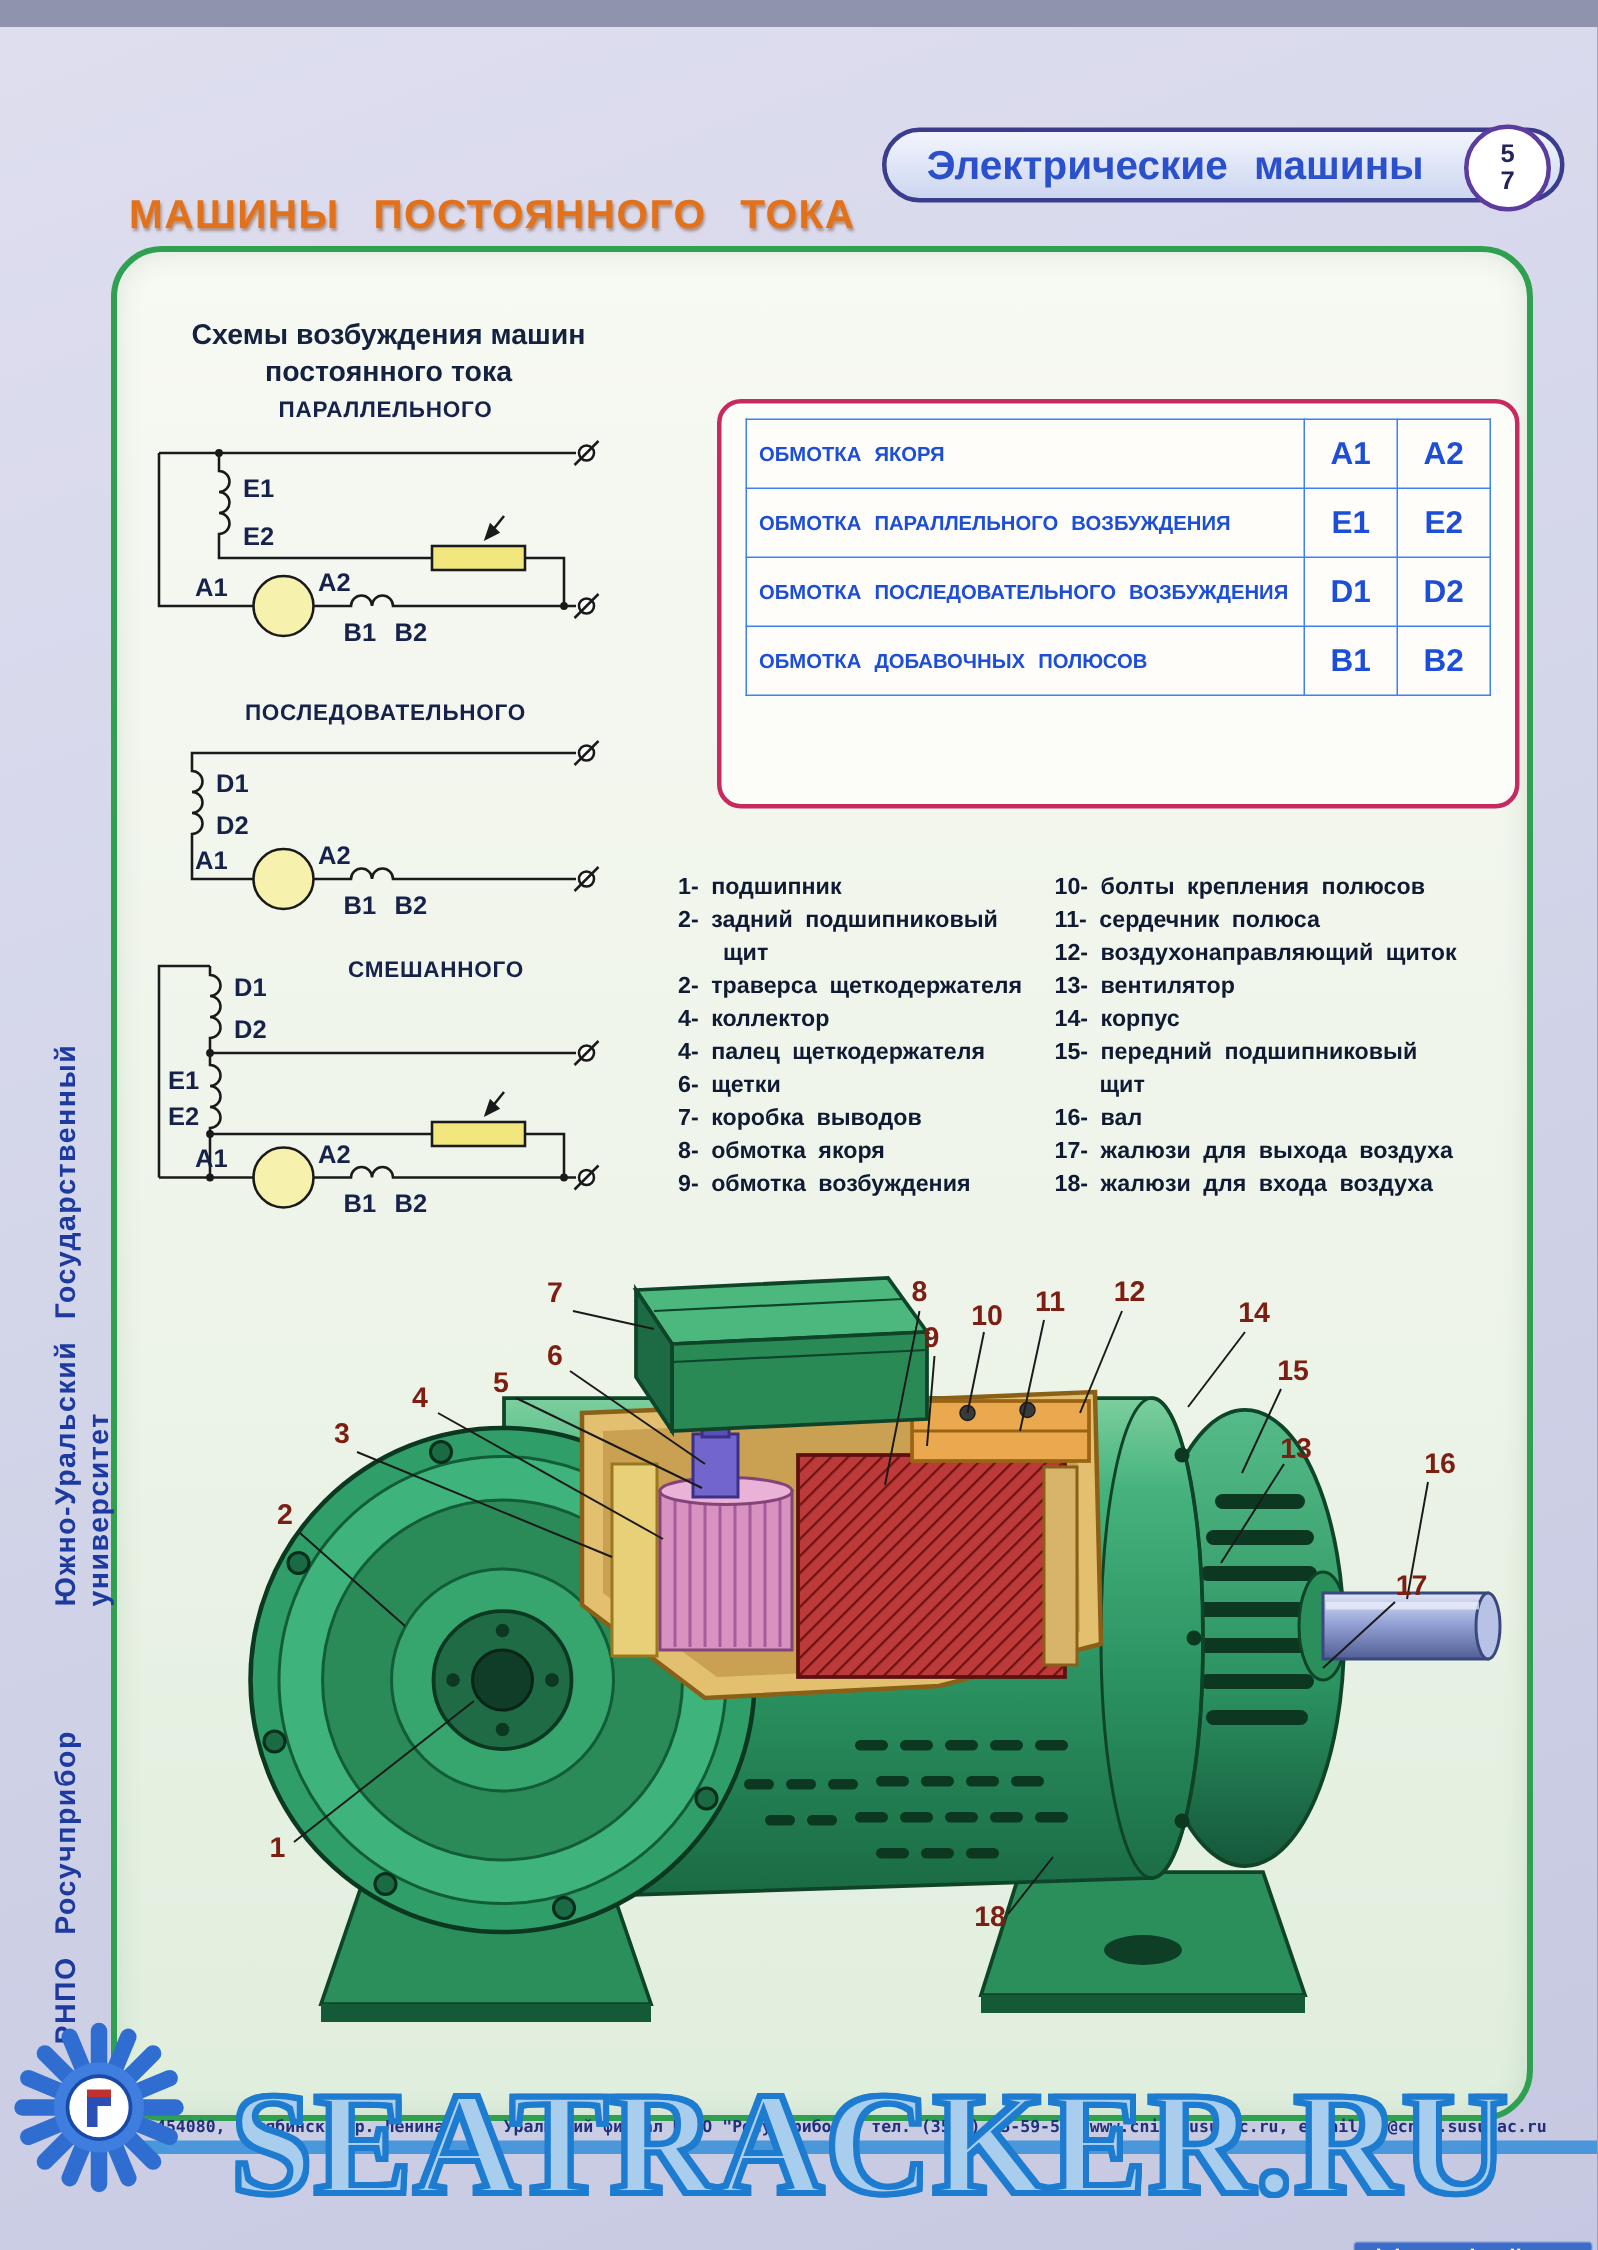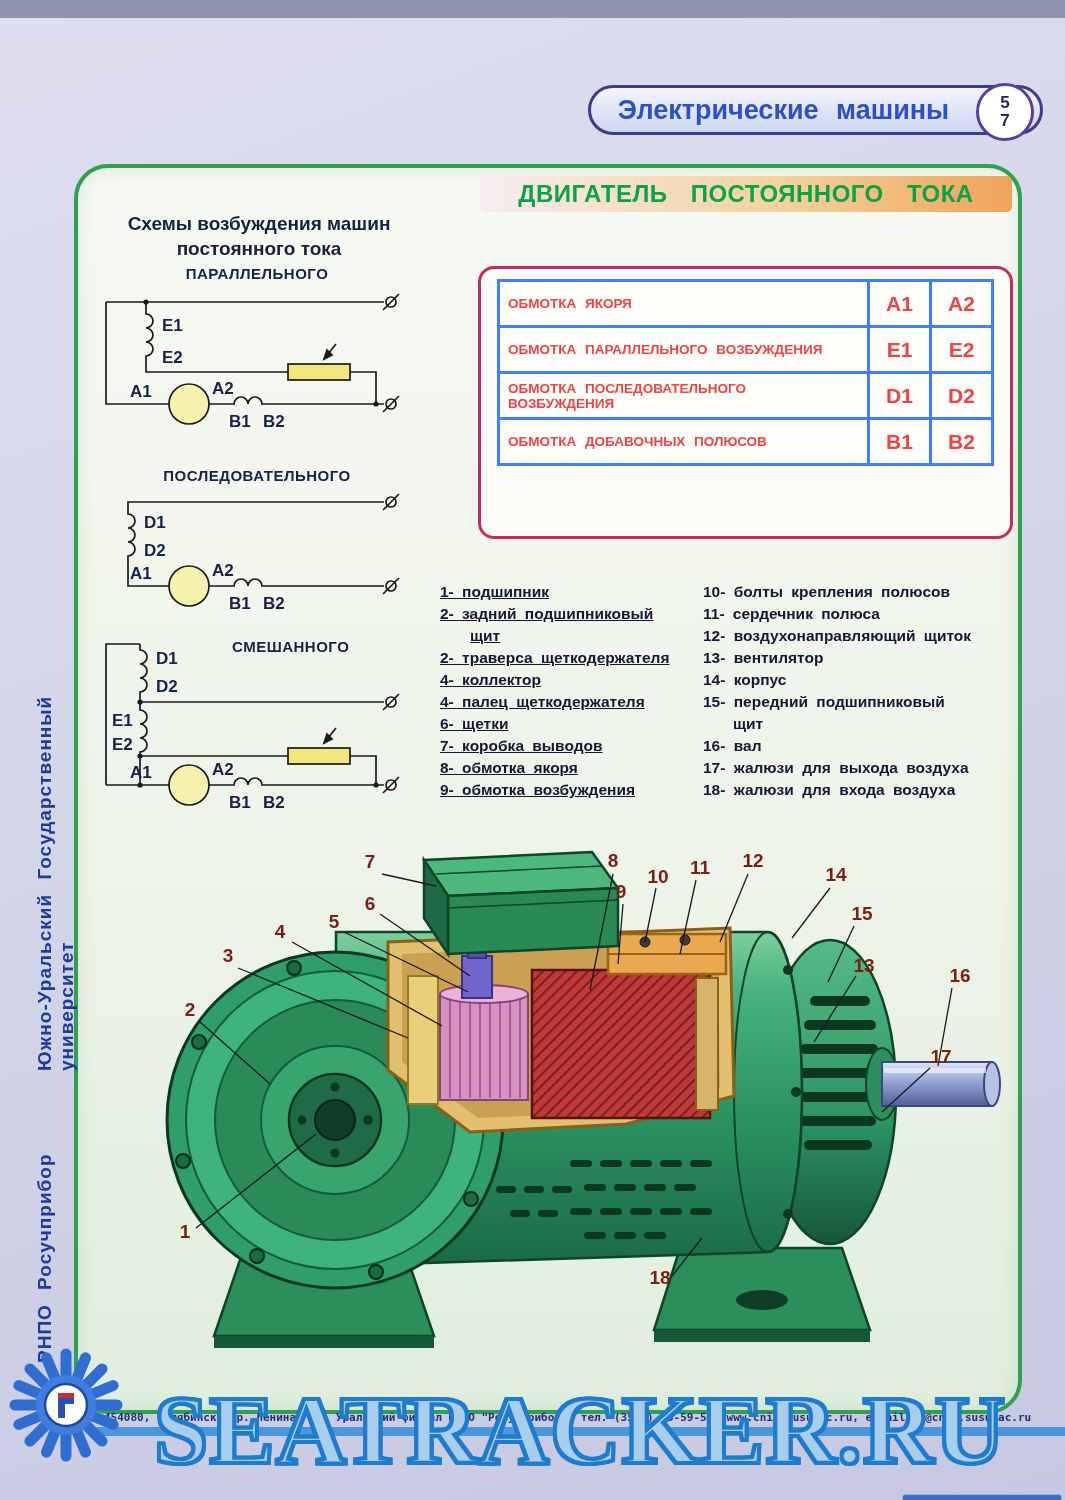--- a/index.html
+++ b/index.html
@@ -37,28 +37,28 @@
 
   .diagram-label { position:absolute; font-size:15px; font-weight:bold; color:#16224a; letter-spacing:.5px; }
   .circuit { position:absolute; }
 
   
   .term-panel { position:absolute; left:478px; top:248px; width:535px; height:273px;
     border:3px solid #c62a60; border-radius:16px; background:#fcfcf8; padding:10px 16px 0; }
   .term-title { text-align:center; font-size:20px; font-weight:bold; color:#151f66;
     word-spacing:12px; margin:6px 0 12px; }
   .term-table { width:100%; border-collapse:collapse; }
-  .term-table td { border:3px solid #3b82f6; color:#ef4444; background:#fffdf9; }
+  .term-table td { border:1px solid #3b82f6; color:#1d4ed8; background:#fffdf9; }
   .td-name { font-size:13.5px; font-weight:bold; padding:0 8px; height:46px; word-spacing:5px; }
   .td-t { width:62px; text-align:center; font-size:21px; font-weight:bold; }
 
   
   .parts-col { position:absolute; font-size:15.5px; font-weight:bold; color:#101b33; line-height:1.42; }
   .parts-col div { padding-left:30px; text-indent:-30px; word-spacing:4px; white-space:pre-line; }
-  #parts1 { left:440px; top:563px; width:268px;text-decoration:underline; }
+  #parts1 { left:452px; top:563px; width:268px; }
   #parts2 { left:703px; top:563px; width:304px; }
 
   .motor-svg { position:absolute; left:140px; top:812px; }
 
   
   .vtext { position:absolute; writing-mode:vertical-rl; transform:rotate(180deg);
     font-weight:bold; color:#1c3aa0; font-size:19px; letter-spacing:1px; word-spacing:8px; }
   #v-org  { left:34px; top:1085px; height:260px; }
   #v-univ { left:34px; top:608px;  height:445px; }
 
@@ -86,26 +86,24 @@
 <div class="page">
 
   <div class="badge-pill">
     <span class="label">Электрические машины</span>
     <div class="badge-circle">
       <span>5</span>
       <span>7</span>
     </div>
   </div>
 
+  <div class="main-title">МАШИНЫ ПОСТОЯННОГО ТОКА</div>
 
   <div class="panel"></div>
 
-  <div class="subtitle-bar">
-    <span>ДВИГАТЕЛЬ ПОСТОЯННОГО ТОКА</span>
-  </div>
 
   <div class="schemes-title">
     <div>Схемы возбуждения машин</div>
     <div>постоянного тока</div>
   </div>
 
   <div class="diagram-label" style="left:92px;top:247px;width:330px;text-align:center">ПАРАЛЛЕЛЬНОГО</div>
   <svg class="circuit" style="left:88px;top:266px" width="330" height="168" viewBox="0 0 330 168">
     <g stroke="#1a1a1a" stroke-width="1.7" fill="none">
       <path d="M18,18 H296"></path>

